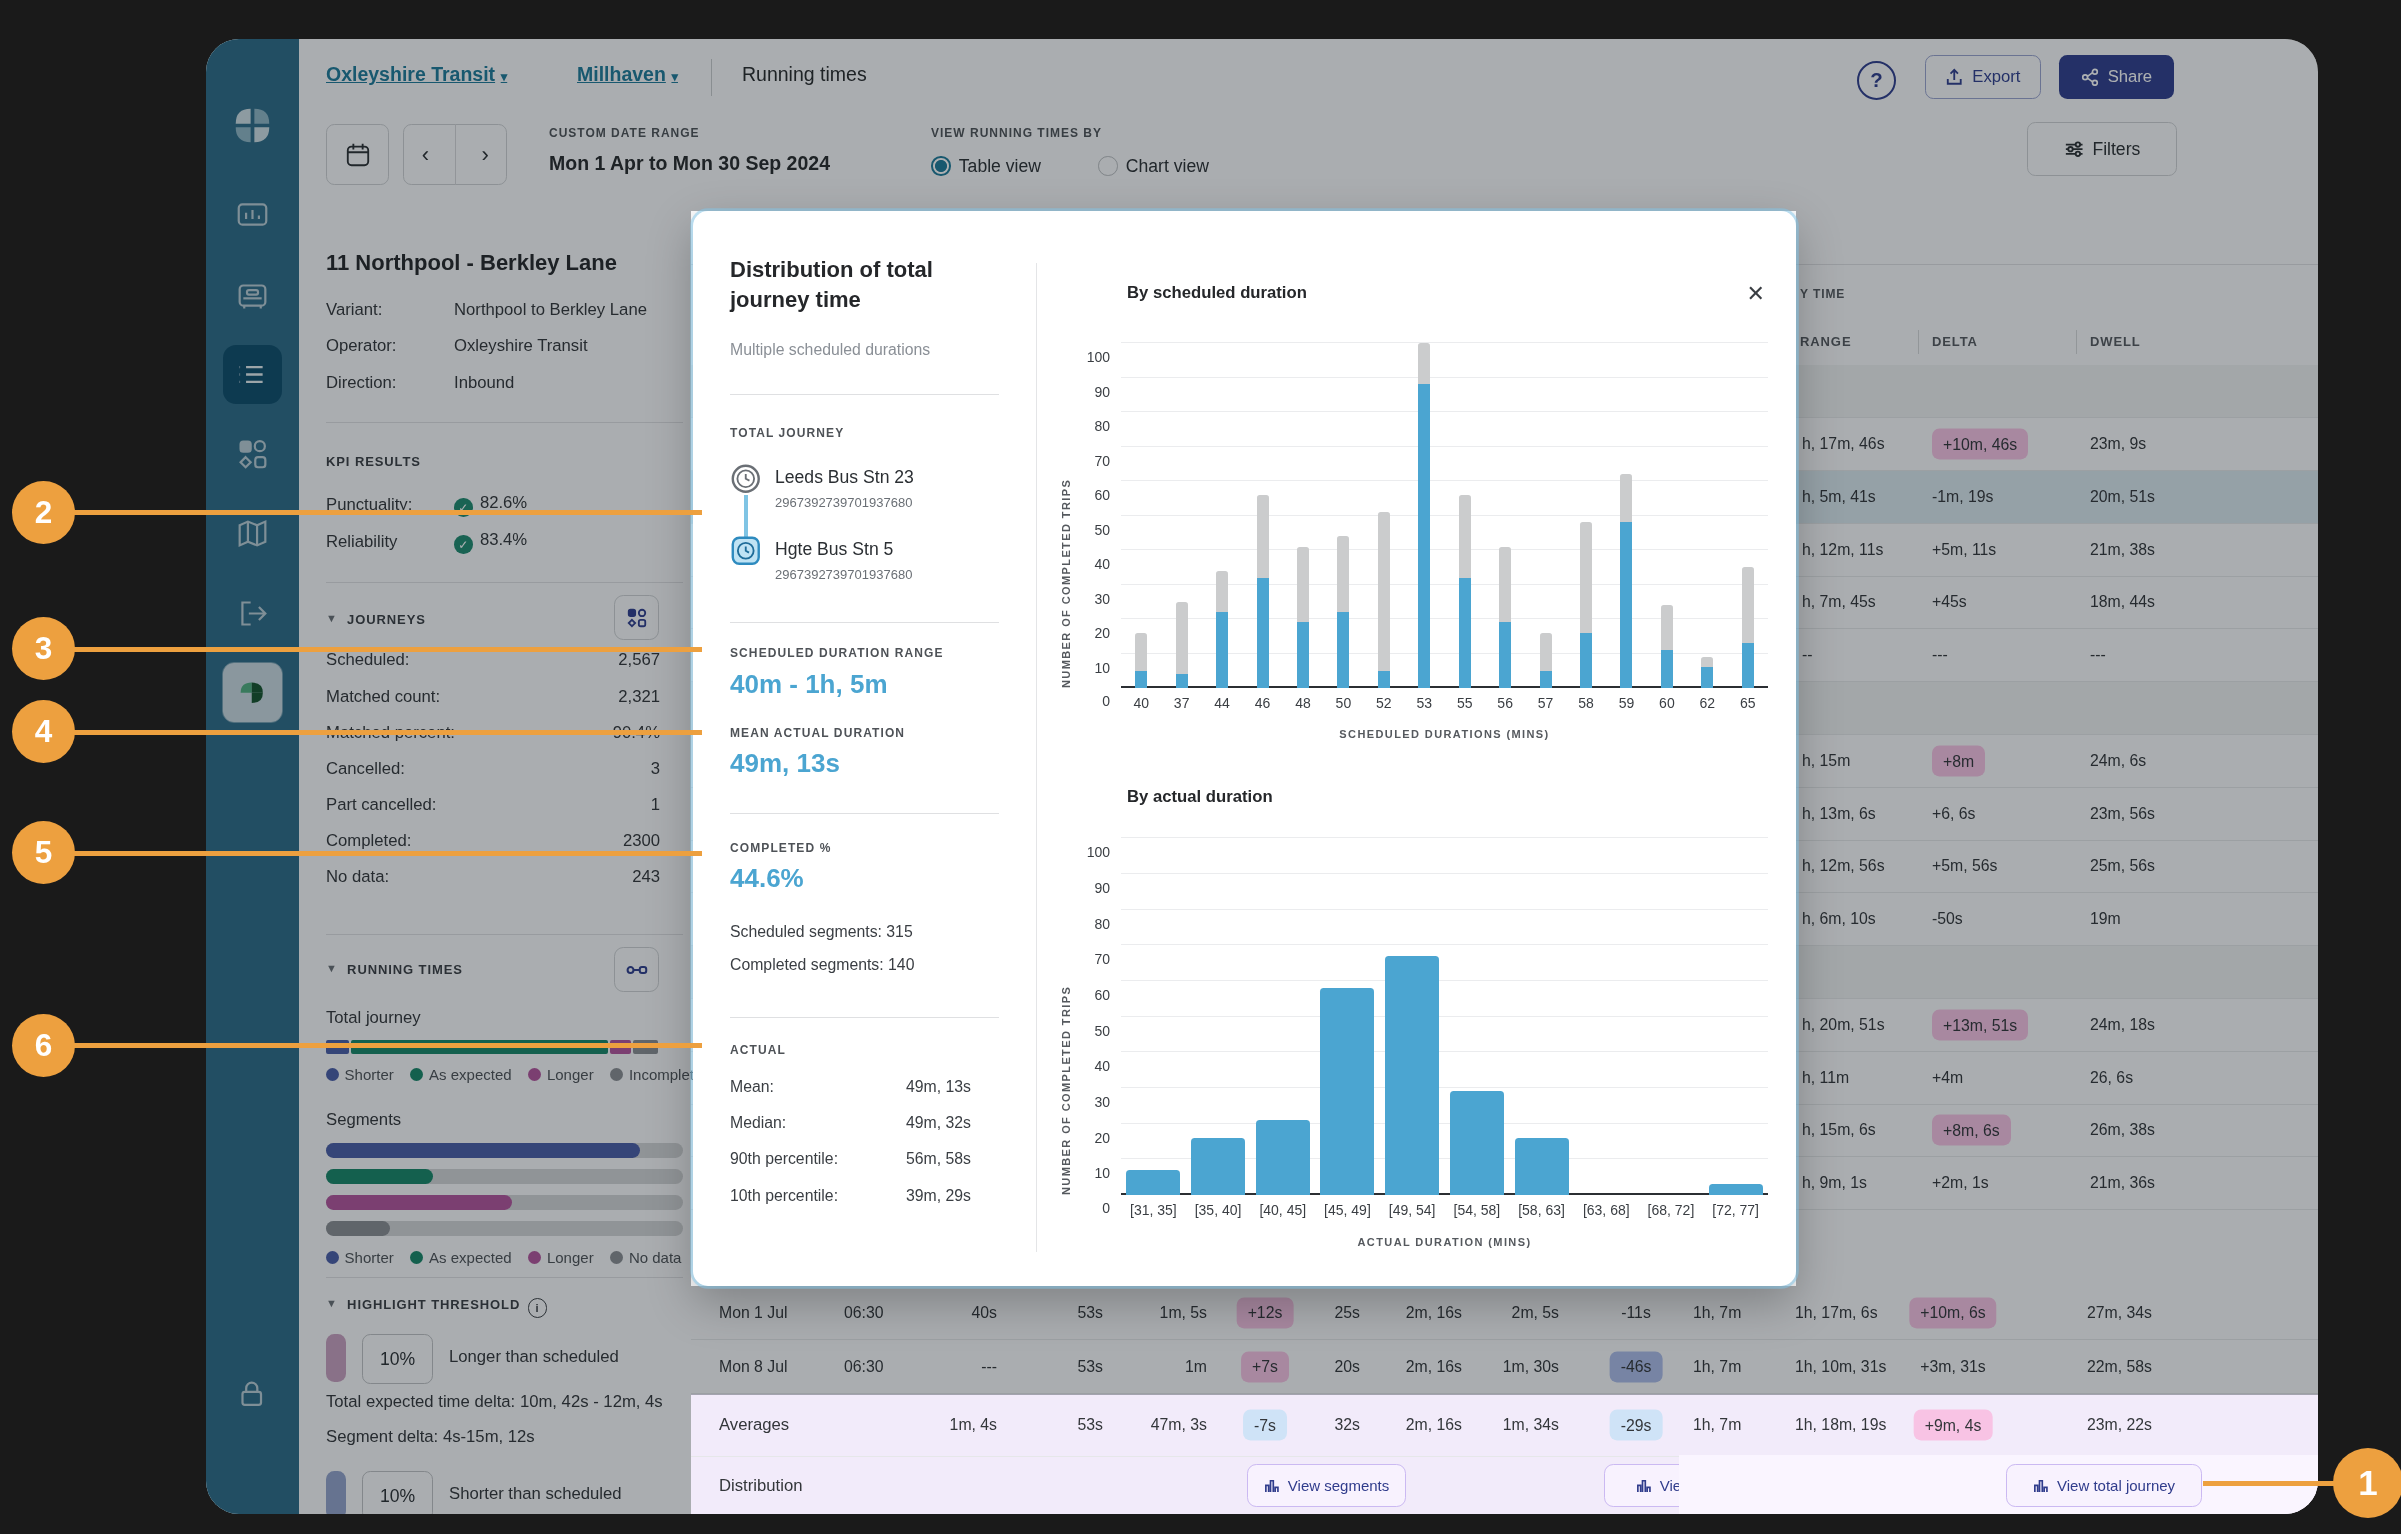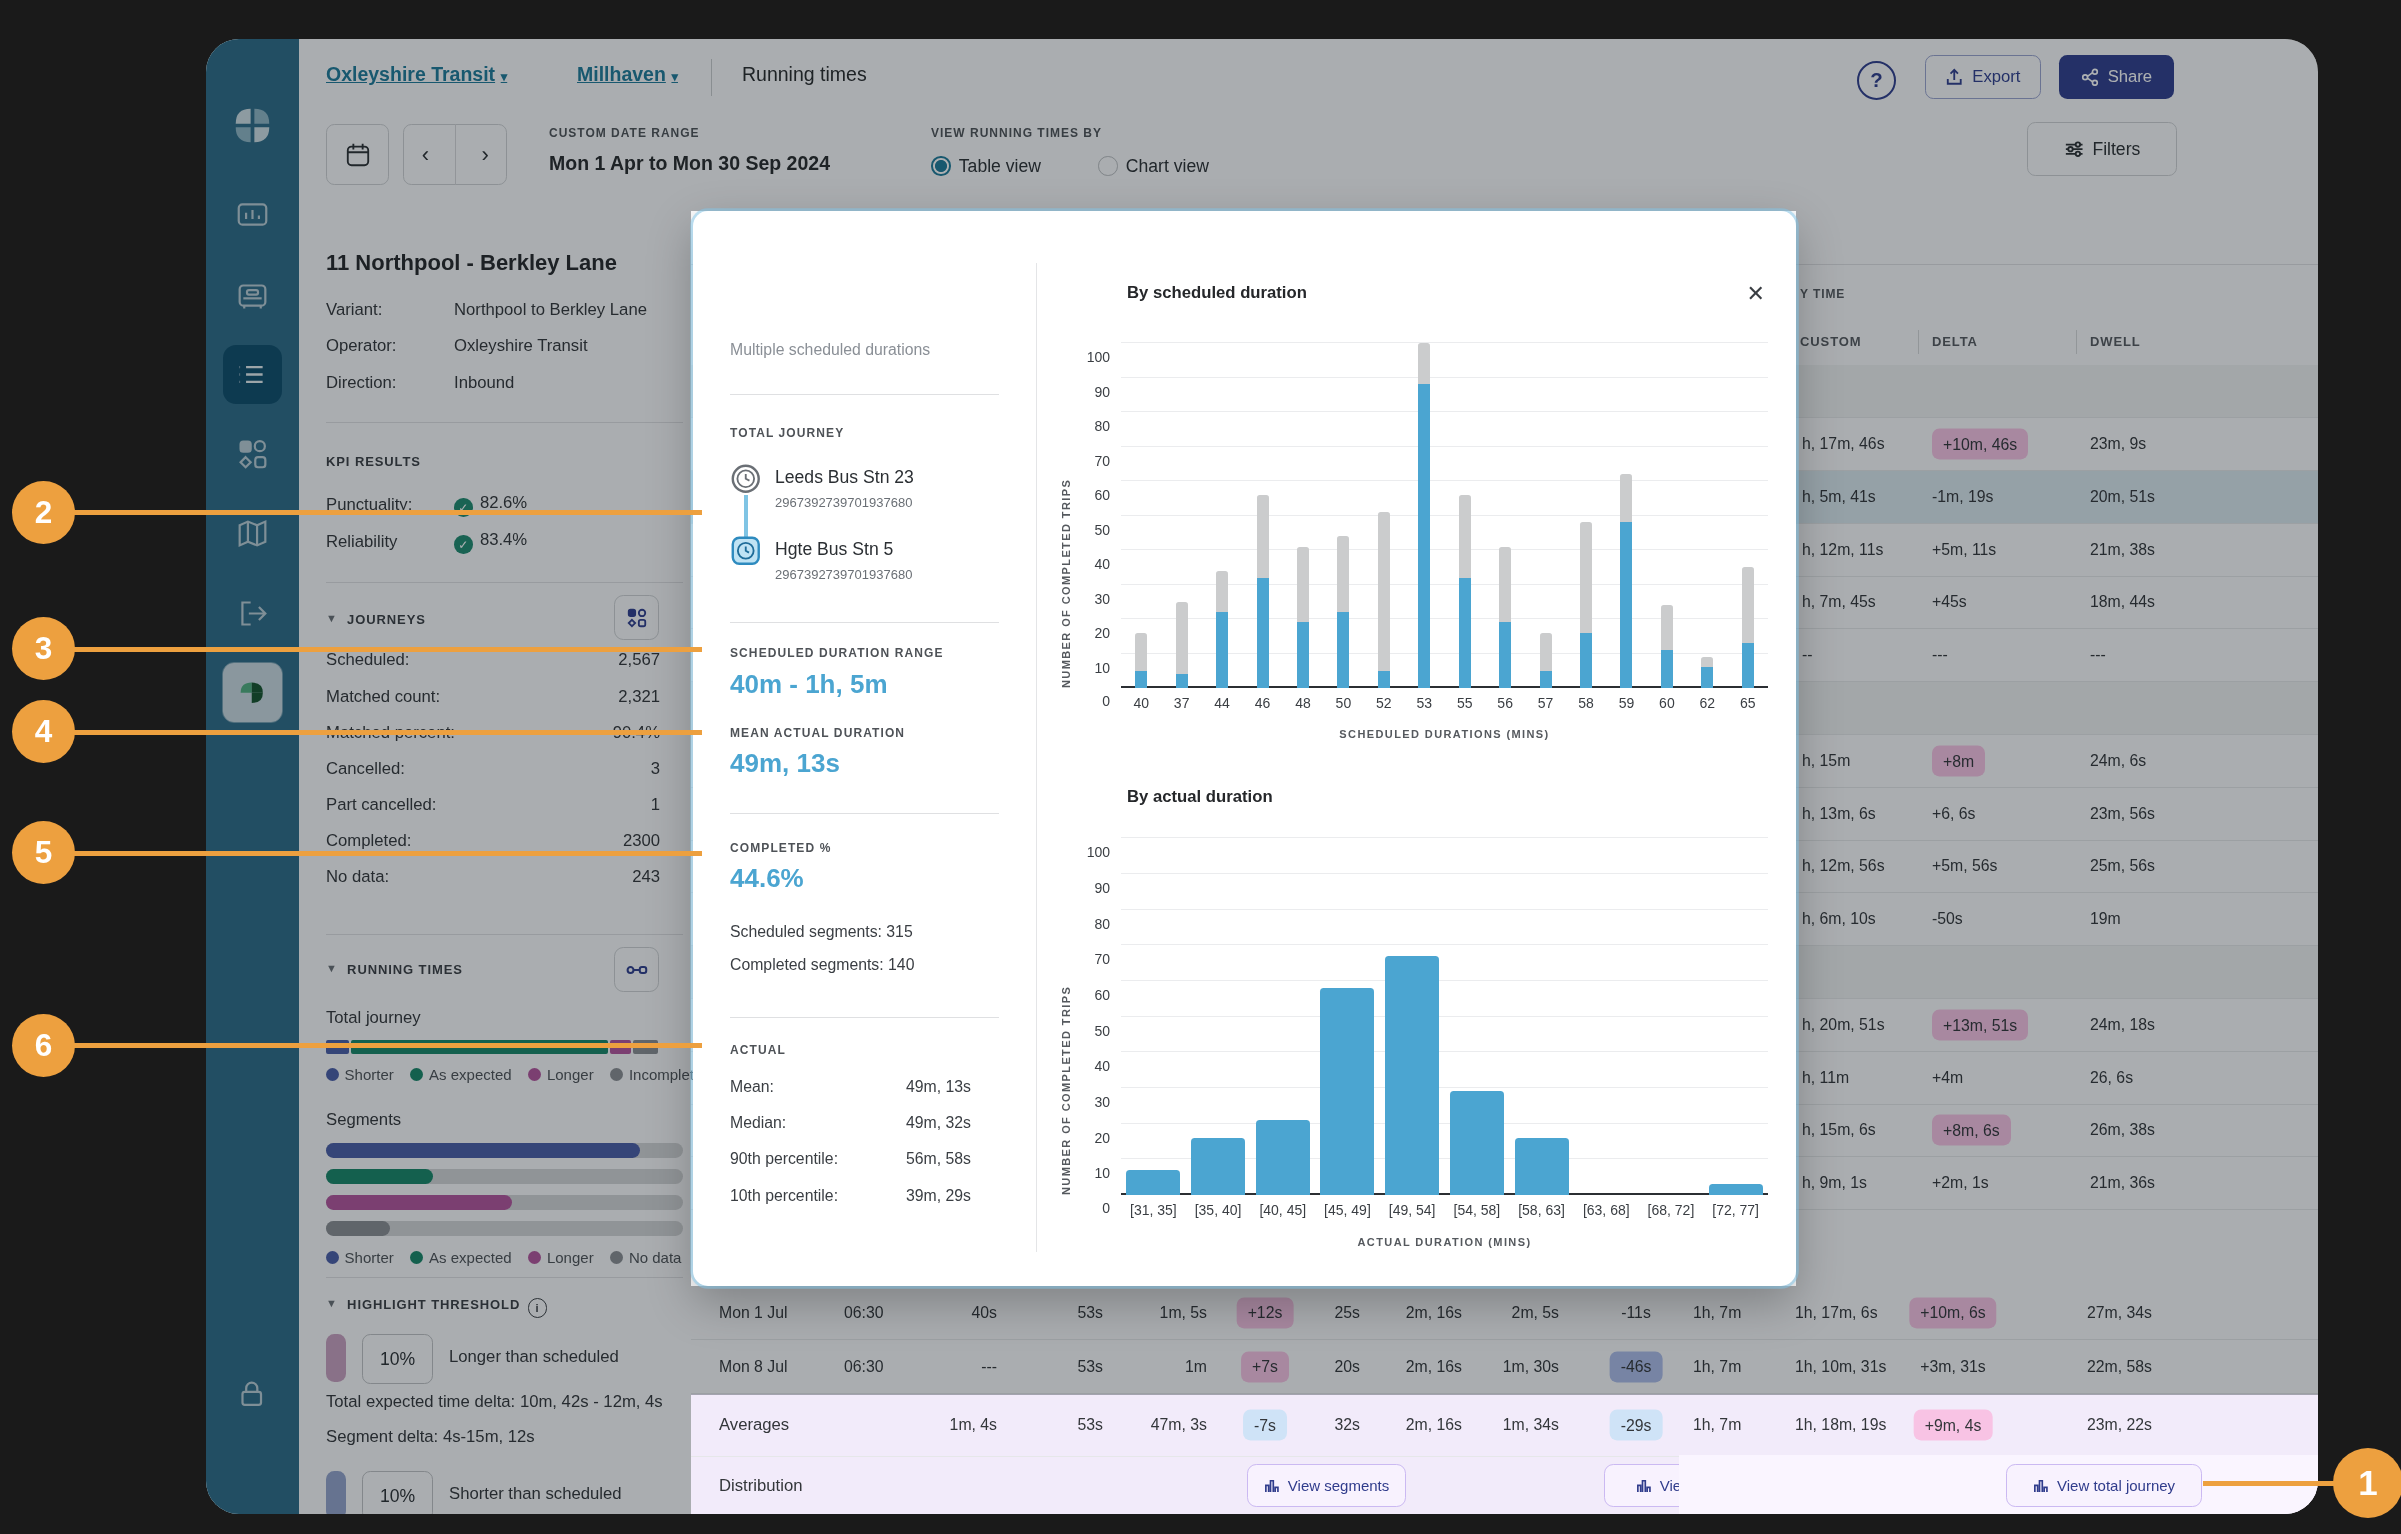--- a/index.html
+++ b/index.html
@@ -303,21 +303,21 @@
     <div class="thr-swatch" style="left: 120px; top: 1432px; background: rgb(147, 163, 204);" id="thr-swatch-shorter"></div>
     <div class="thr-input" style="left:156px;top:1432px">10%</div>
     <div class="lp-label nowrap" style="left:243px;top:1445px">Shorter than scheduled</div>
 
     <div class="stop-name nowrap" style="left:713px">Little Northpool</div>
     <div class="stop-name nowrap" style="left:1084px;font-weight:600">Oxley College</div>
     <div class="stop-name nowrap" style="left:1467px">Northpoo</div>
     <div class="hrule" style="left:485px;top:225px;width:1628px"></div>
 
     <div class="st-gh nowrap" style="left:1594px;top:248px">Y TIME</div>
-    <div class="st-h nowrap" style="left:1594px;top:295px">CUSTOM</div>
+    <div class="st-h nowrap" style="left:1594px;top:295px">RANGE</div>
     <div class="st-h nowrap" style="left:1726px;top:295px">DELTA</div>
     <div class="st-h nowrap" style="left:1884px;top:295px">DWELL</div>
     <div class="vsep" style="left:1712px;top:291px;height:24px"></div>
     <div class="vsep" style="left:1870px;top:291px;height:24px"></div>
     <div class="hrule" style="left:485px;top:326px;width:1628px"></div>
     <div id="side-rows">
         <div class="strow gap" style="top: 326px;"></div>
         <div class="strow" style="top: 379px;">
           <div class="stcell" style="left: 1111px;">h, 17m, 46s</div>
           <div class="stcell" style="left: 1241px;"><span class="chip pink">+10m, 46s</span></div>
@@ -459,20 +459,21 @@
         </svg>
       <span>View total journey</span>
     </div>
 
     <div class="dim" style="left:0;top:0;width:2112px;height:172px"></div>
     <div class="dim" style="left:0;top:172px;width:485px;height:1303px"></div>
     <div class="dim" style="left:1590px;top:172px;width:523px;height:1184px"></div>
     <div class="dim" style="left:485px;top:1247px;width:1105px;height:109px"></div>
 
     <div class="modal">
+      <div class="m-title">Distribution of total journey time</div>
       <div class="m-sub nowrap">Multiple scheduled durations</div>
       <div class="m-div" style="top:183px"></div>
       <div class="m-seclab nowrap" style="top:215px">TOTAL JOURNEY</div>
 
       <div style="position:absolute;left:37px;top:252px">
         <svg width="31.5" height="31.5" viewBox="0 0 34 34" fill="none">
             <circle cx="17" cy="17" r="14" stroke="#6a6f75" stroke-width="2.6"></circle>
             <circle cx="17" cy="17" r="9" stroke="#6a6f75" stroke-width="2"></circle>
             <path d="M17 12v5l4 2" stroke="#6a6f75" stroke-width="2"></path>
           </svg>

